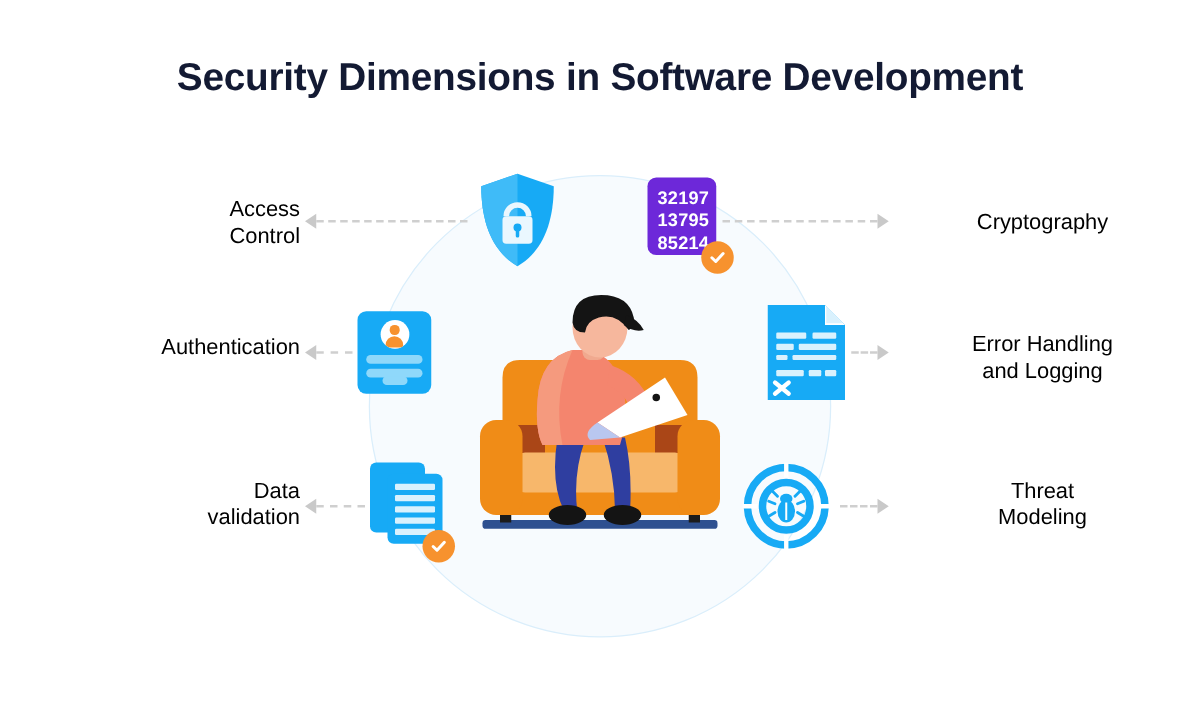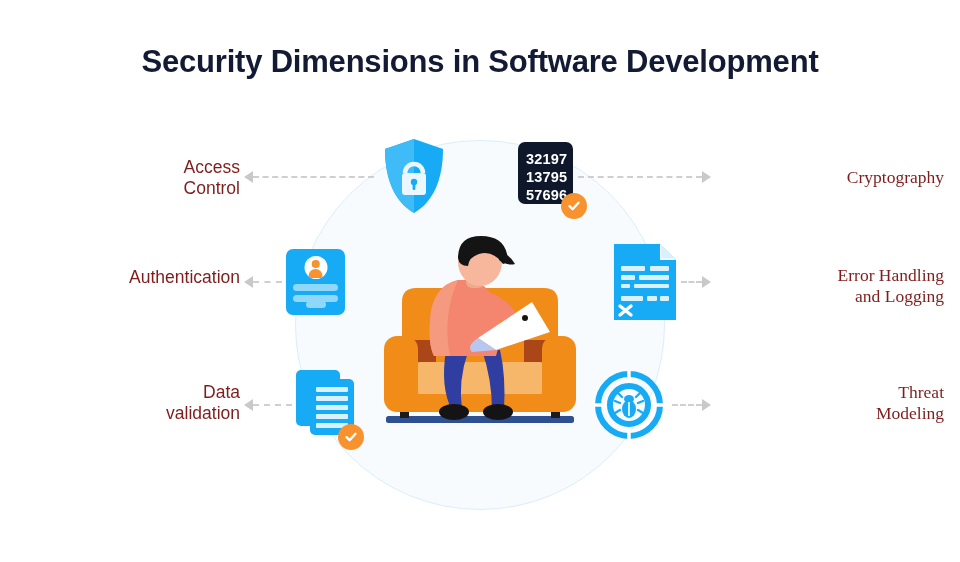--- a/index.html
+++ b/index.html
@@ -46,26 +46,26 @@
     background: #f7fbfe;
     border: 1.5px solid #daeefb;
     box-sizing: border-box;
   }
 
   
   .label {
     position: absolute;
     font-size: 17.5px;
     line-height: 21px;
-    color: #7f1d1d;
+    color: #000000;
     font-family: "Liberation Sans", sans-serif;
     white-space: pre-line;
   }
   .label.left  { text-align: right; }
-  .label.right { text-align: right; font-family: Liberation Serif, serif; }
+  .label.right { text-align: center; }
 
   
   .connector {
     position: absolute;
     height: 2px;
     display: flex;
     align-items: center;
   }
   .connector .dash {
     flex: 1;
@@ -80,21 +80,21 @@
   .connector.to-left .arrow  { border-right: 9px solid #c9c9c9; order: -1; }
   .connector.to-right .arrow { border-left: 9px solid #c9c9c9; }
 
   
   .shield { position: absolute; left: 383px; top: 138px; width: 62px; height: 76px; }
 
   
   .crypto-card {
     position: absolute; left: 518px; top: 142px;
     width: 55px; height: 62px;
-    background: #0f172a; border-radius: 7px;
+    background: #6d28d9; border-radius: 7px;
     color: #ffffff; font-size: 14.5px; font-weight: bold;
     line-height: 18px; letter-spacing: 0.2px;
     padding: 8px 0 0 8px; box-sizing: border-box;
     font-family: "Liberation Sans", sans-serif;
   }
   .check-badge {
     position: absolute; border-radius: 50%;
     background: #f7922e; display: flex;
     align-items: center; justify-content: center;
   }
@@ -212,21 +212,21 @@
       <path d="M22 35 a9 9 0 0 1 18 0" fill="none" stroke="#eaf7fe" stroke-width="4.5"></path>
       <rect x="19" y="35" width="24" height="22" rx="3" fill="#eaf7fe"></rect>
       <circle cx="31" cy="44" r="3.2" fill="#17aaf5"></circle>
       <rect x="29.6" y="45" width="2.8" height="7" rx="1.3" fill="#17aaf5"></rect>
     </svg>
   </div>
 
   <div class="crypto-card">
     <div>32197</div>
     <div>13795</div>
-    <div>57696</div>
+    <div>85214</div>
   </div>
   <div class="check-badge" style="left:561px; top:193px; width:26px; height:26px;">
     <svg width="14" height="14" viewBox="0 0 14 14">
       <path d="M2.5 7.2 L5.6 10.2 L11.5 3.8" fill="none" stroke="#ffffff" stroke-width="2.4" stroke-linecap="round" stroke-linejoin="round"></path>
     </svg>
   </div>
 
   <div class="auth-card">
     <div class="auth-avatar">
       <span class="head"></span>

